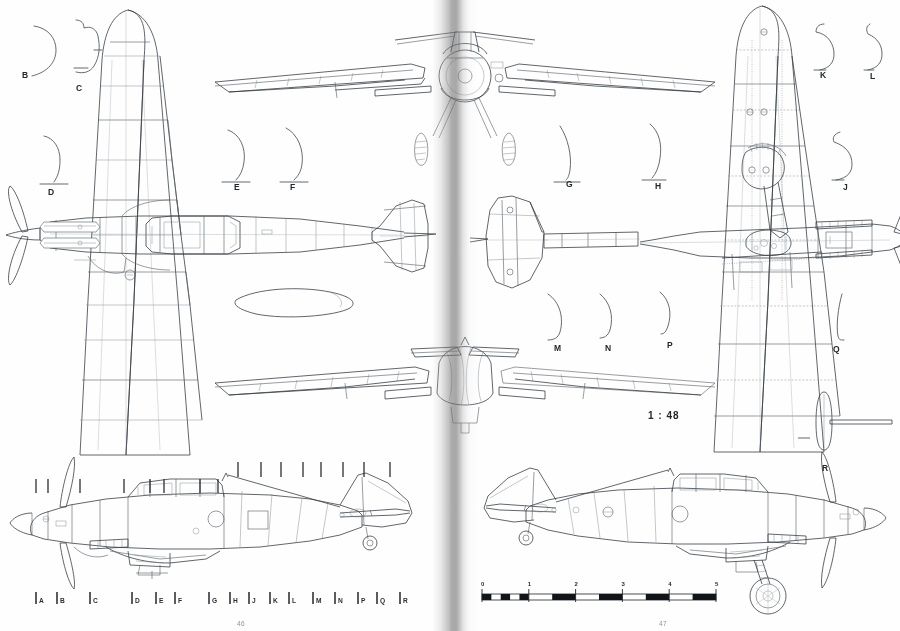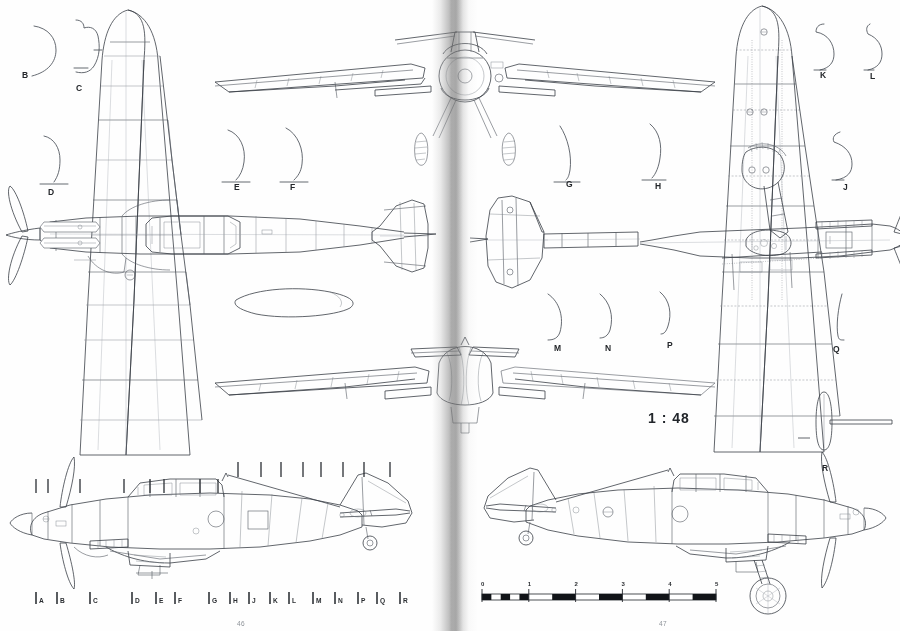--- a/index.html
+++ b/index.html
@@ -31,21 +31,21 @@
   .dot{fill:none;stroke:#6d737b;stroke-width:.45;stroke-dasharray:.9 1.5;}
   .prof{fill:none;stroke:#4a5058;stroke-width:.85;stroke-linecap:round;}
   .wh{fill:#ffffff;stroke:#3a3f46;stroke-width:.8;}
   .wh2{fill:#ffffff;stroke:#555b63;stroke-width:.6;}
   .tick{stroke:#22262b;stroke-width:1.5;}
   .tickf{stroke:#2a2e33;stroke-width:1.3;}
 
   .lbl{position:absolute;font-size:8.5px;font-weight:bold;color:#23262a;
        letter-spacing:.3px;line-height:1;}
   .stlbl{position:absolute;font-size:6.6px;font-weight:bold;color:#2a2d31;line-height:1;}
-  .scale-note{position:absolute;font-size:14px;font-weight:bold;color:#22262b;letter-spacing:1px;}
+  .scale-note{position:absolute;font-size:10px;font-weight:bold;color:#22262b;letter-spacing:1px;}
   .pgn{position:absolute;font-size:6.5px;color:#8d9298;letter-spacing:.4px;}
   .rulenum{position:absolute;font-size:6px;font-weight:bold;color:#2a2d31;line-height:1;}
 </style>
 </head>
 <body>
 
 <div id="page">
 
   <div class="vw" style="left:0;top:0;width:440px;height:460px;">
    <svg width="440" height="460" viewBox="0 0 440 460">

